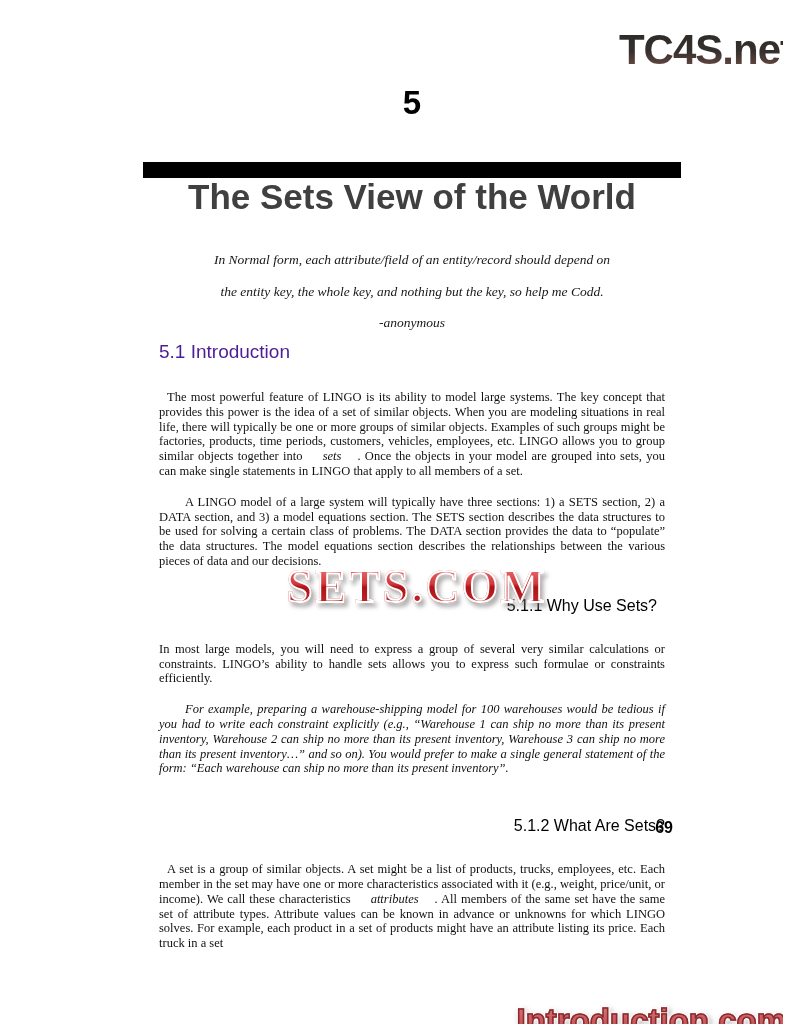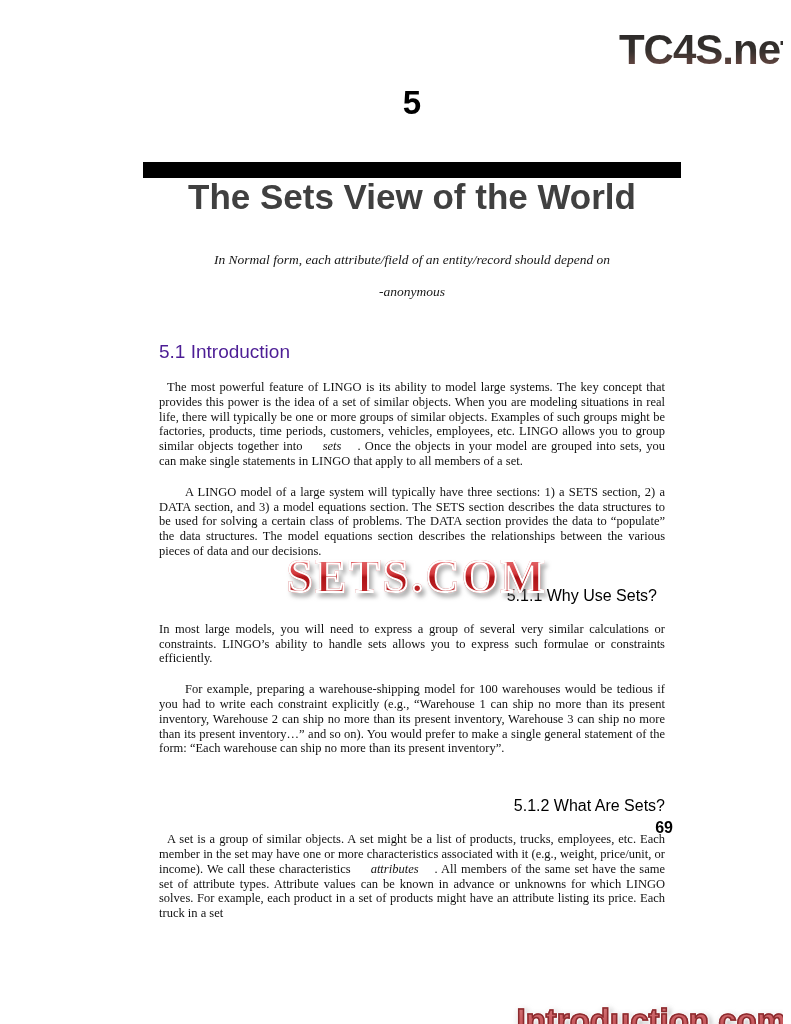--- a/index.html
+++ b/index.html
@@ -136,23 +136,23 @@
   }
   .h3.why { margin-top: 11px; }
   .h3.what { margin-top: 24px; }
   .body-flow p {
     font-size: 12.5px;
     line-height: 14.8px;
     text-align: justify;
     margin: 0;
     color: #101010;
   }
-  .body-flow .h2 + p, .body-flow .h3 + p { margin-top: 1px; }
+  .body-flow .h2 + p, .body-flow .h3 + p { margin-top: 11px; }
   p.indent { text-indent: 26px; }
-  .sp-after-why { margin-top: 0; }
+  .sp-after-why { margin-top: 0; font-style: italic; }
   .page-num {
     position: absolute;
     top: 795px;
     left: 127px;
     width: 538px;
     text-align: right;
     font-family: "Liberation Sans", sans-serif;
     font-weight: bold;
     font-size: 16px;
     color: #000;
@@ -166,20 +166,21 @@
   <div class="wm-top">TC4S.net</div>
 
   <div class="chapter-num">5</div>
 
   <div class="chapter-rule"></div>
 
   <div class="chapter-title">The Sets View of the World</div>
 
   <div class="quote">
     <div>In Normal form, each attribute/field of an entity/record should depend on</div>
+    <div>the entity key, the whole key, and nothing but the key, so help me Codd.</div>
     <div>-anonymous</div>
   </div>
 
   <div class="body-flow">
 
     <div class="h2">5.1 Introduction</div>
     <p><span>The most powerful feature of LINGO is its ability to model large systems. The key concept that provides this power is the idea of a set of similar objects. When you are modeling situations in real life, there will typically be one or more groups of similar objects. Examples of such groups might be factories, products, time periods, customers, vehicles, employees, etc. LINGO allows you to group similar objects together into </span><i>sets</i><span>. Once the objects in your model are grouped into sets, you can make single statements in LINGO that apply to all members of a set.</span></p>
     <p class="indent">A LINGO model of a large system will typically have three sections: 1) a SETS section, 2) a DATA section, and 3) a model equations section. The SETS section describes the data structures to be used for solving a certain class of problems. The DATA section provides the data to “populate” the data structures. The model equations section describes the relationships between the various pieces of data and our decisions.</p>
 
     <div class="h3 why">

